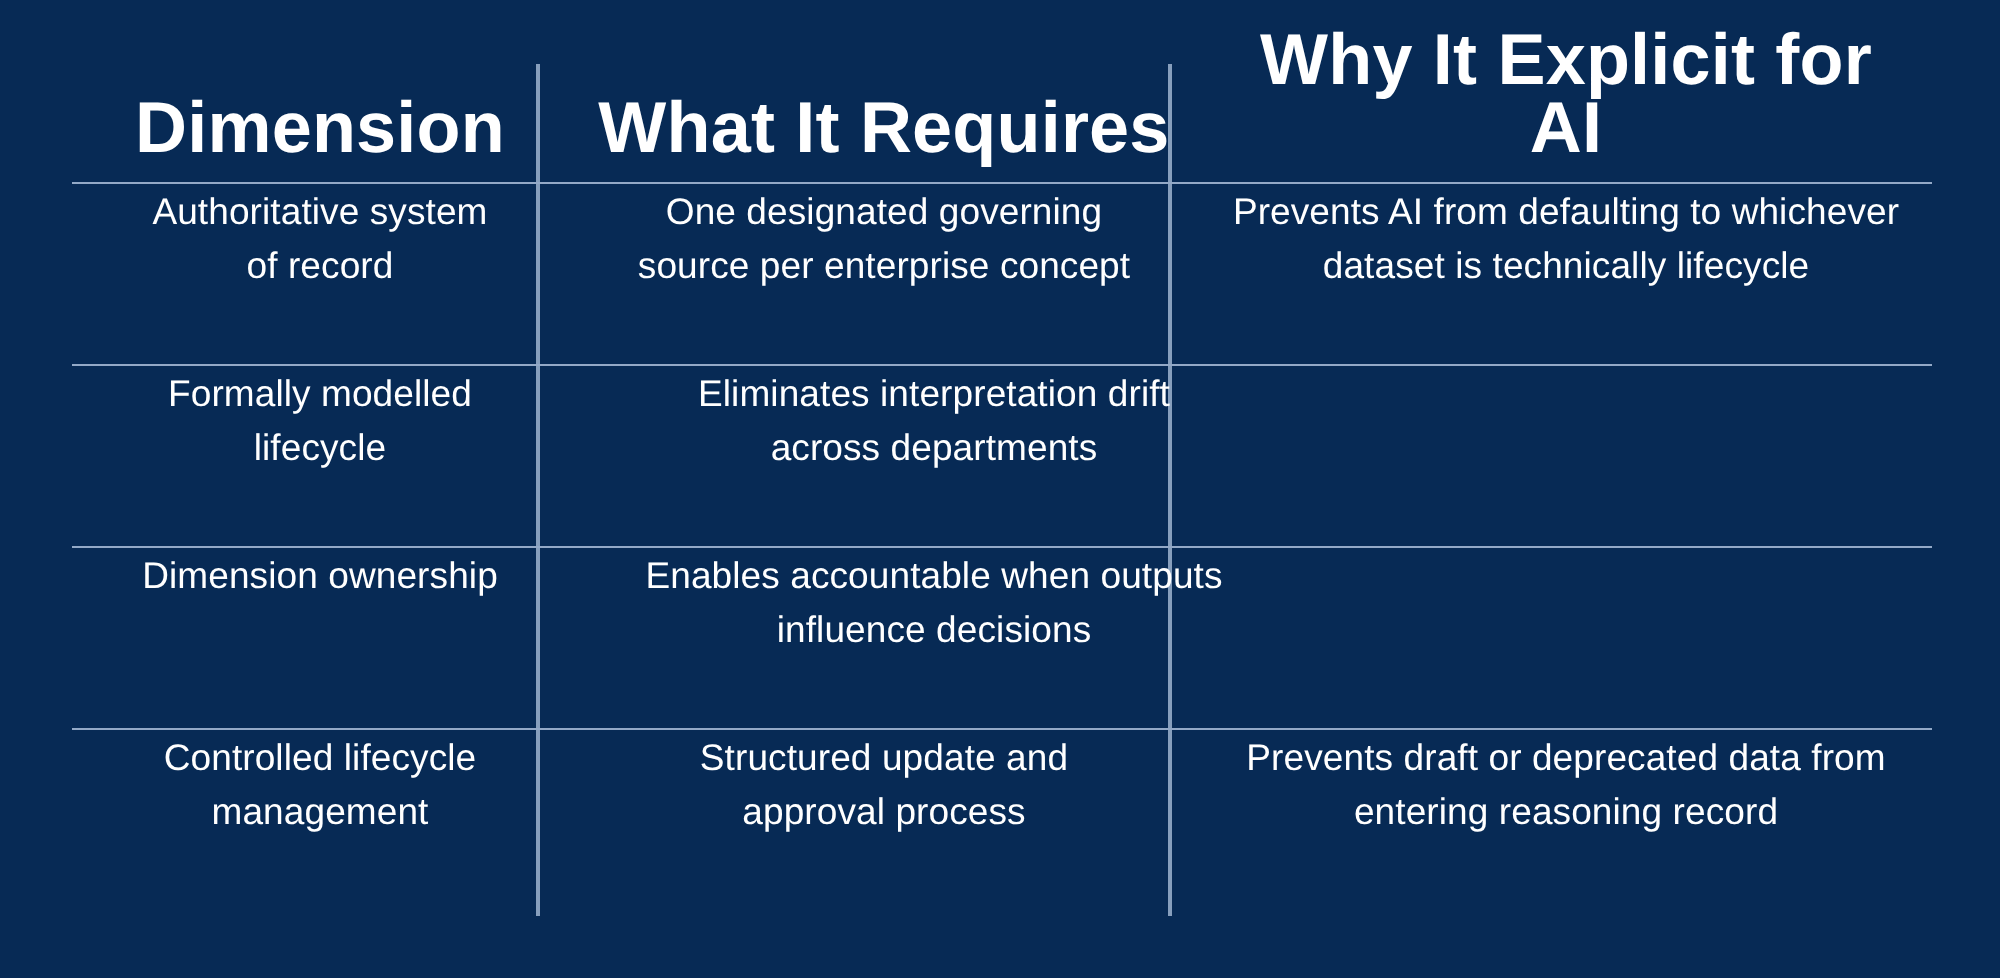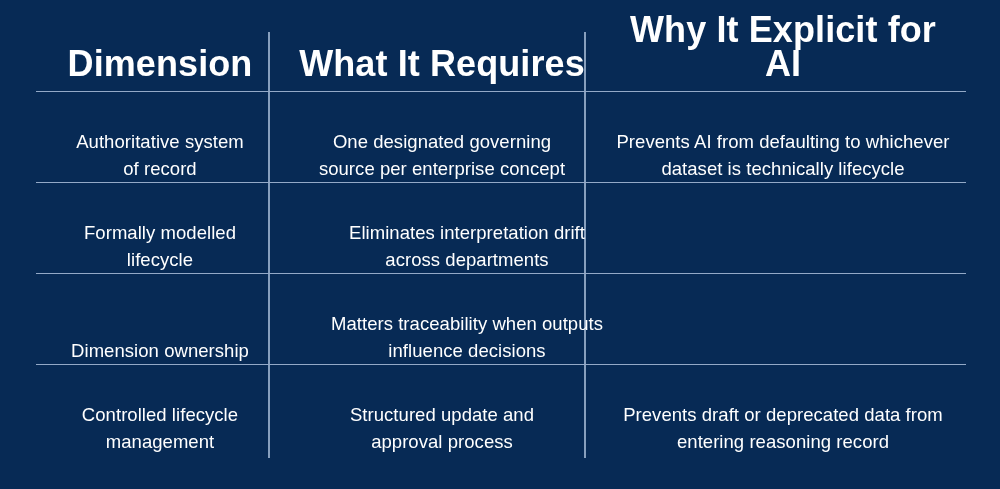--- a/index.html
+++ b/index.html
@@ -43,21 +43,21 @@
   }
 
   .row.data-row {
     height: 91px;
     border-top: 1.6px solid #93a9c7;
   }
 
   .cell {
     box-sizing: border-box;
     display: flex;
-    align-items: flex-end;
+    align-items: flex-start;
     justify-content: center;
     text-align: center;
     color: #ffffff;
     padding: 0 14px;
   }
 
   .col-0 { width: 248px; }
   .col-1 { width: 316px; }
   .col-2 { width: 366px; }
 
@@ -140,21 +140,21 @@
         <span class="cell-text">Eliminates interpretation drift
 across departments</span>
       </div>
     </div>
 
     <div class="row data-row">
       <div class="cell col-0 data-cell">
         <span class="cell-text">Dimension ownership</span>
       </div>
       <div class="cell col-2 data-cell">
-        <span class="cell-text">Matters traceability when outputs
+        <span class="cell-text">Enables accountable when outputs
 influence decisions</span>
       </div>
     </div>
 
     <div class="row data-row">
       <div class="cell col-0 data-cell">
         <span class="cell-text">Controlled lifecycle
 management</span>
       </div>
       <div class="cell col-1 data-cell">

